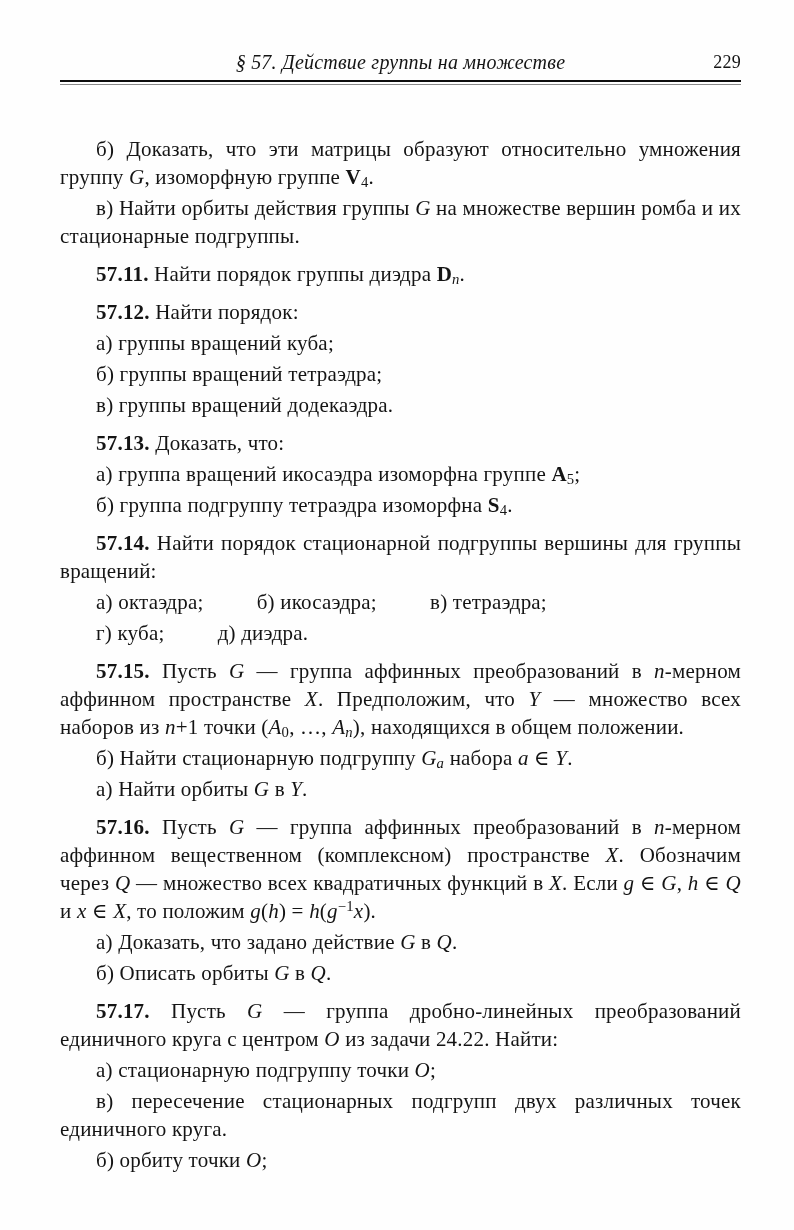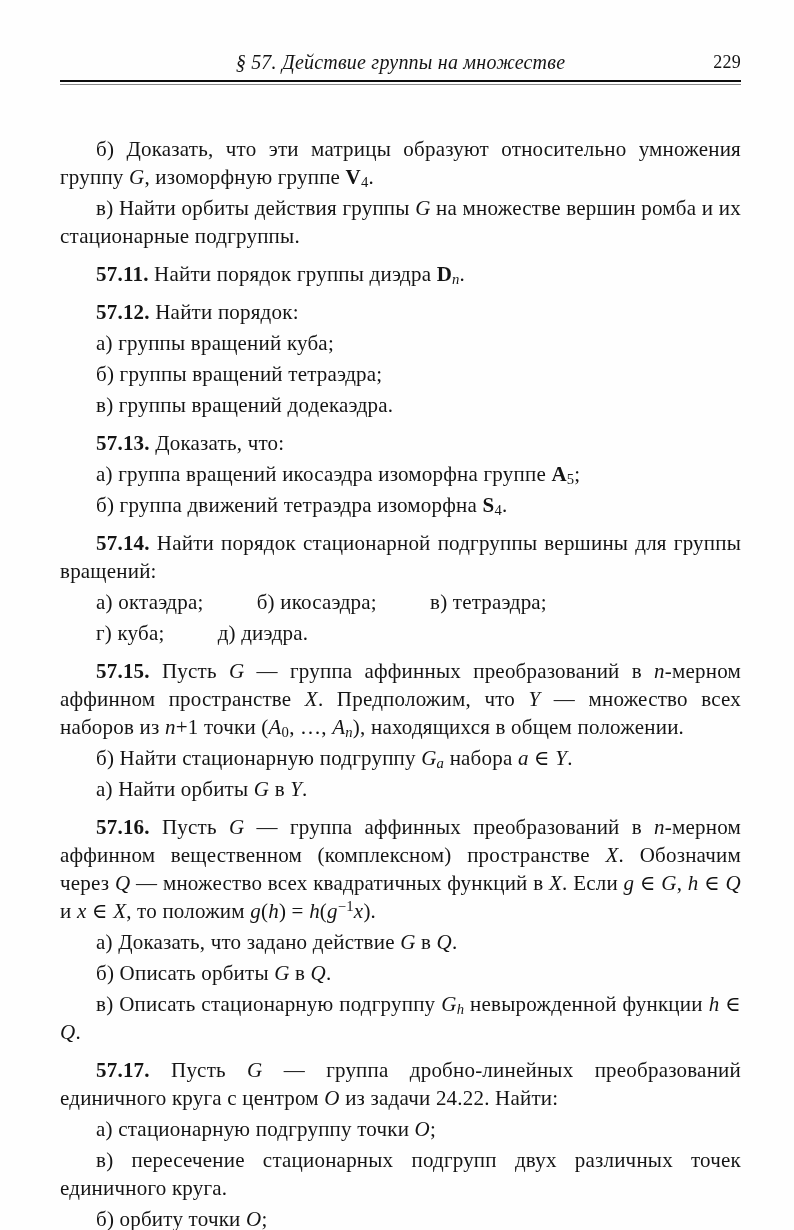--- a/index.html
+++ b/index.html
@@ -75,29 +75,28 @@
   <div class="body-text">
       <p class="para item"><span>б) Доказать, что эти матрицы образуют относительно умножения группу </span><span class="i">G</span><span>, изоморфную группе </span><span class="b">V</span><sub>4</sub><span>.</span></p>
       <p class="para item"><span>в) Найти орбиты действия группы </span><span class="i">G</span><span> на множестве вершин ромба и их стационарные подгруппы.</span></p>
       <p class="para problem"><span class="b">57.11.</span><span> Найти порядок группы диэдра </span><span class="b">D</span><sub class="i">n</sub><span>.</span></p>
       <p class="para problem"><span class="b">57.12.</span><span> Найти порядок:</span></p>
       <p class="para item"><span>а) группы вращений куба;</span></p>
       <p class="para item"><span>б) группы вращений тетраэдра;</span></p>
       <p class="para item"><span>в) группы вращений додекаэдра.</span></p>
       <p class="para problem"><span class="b">57.13.</span><span> Доказать, что:</span></p>
       <p class="para item"><span>а) группа вращений икосаэдра изоморфна группе </span><span class="b">A</span><sub>5</sub><span>;</span></p>
-      <p class="para item"><span>б) группа движений тетраэдра изоморфна </span><span class="b">S</span><sub>4</sub><span>.</span></p>
+      <p class="para item"><span>б) группа подгруппу тетраэдра изоморфна </span><span class="b">S</span><sub>4</sub><span>.</span></p>
       <p class="para problem"><span class="b">57.14.</span><span> Найти порядок стационарной подгруппы вершины для группы вращений:</span></p>
       <p class="para item"><span>а) октаэдра;   б) икосаэдра;   в) тетраэдра;</span></p>
       <p class="para item"><span>г) куба;   д) диэдра.</span></p>
       <p class="para problem"><span class="b">57.15.</span><span> Пусть </span><span class="i">G</span><span> — группа аффинных преобразований в </span><span class="i">n</span><span>-мерном аффинном пространстве </span><span class="i">X</span><span>. Предположим, что </span><span class="i">Y</span><span> — множество всех наборов из </span><span class="i">n</span><span>+1 точки (</span><span class="i">A</span><sub>0</sub><span>, …, </span><span class="i">A</span><sub class="i">n</sub><span>), находящихся в общем положении.</span></p>
       <p class="para item"><span>б) Найти стационарную подгруппу </span><span class="i">G</span><sub class="i">a</sub><span> набора </span><span class="i">a</span><span> ∈ </span><span class="i">Y</span><span>.</span></p>
       <p class="para item"><span>а) Найти орбиты </span><span class="i">G</span><span> в </span><span class="i">Y</span><span>.</span></p>
       <p class="para problem"><span class="b">57.16.</span><span> Пусть </span><span class="i">G</span><span> — группа аффинных преобразований в </span><span class="i">n</span><span>-мерном аффинном вещественном (комплексном) пространстве </span><span class="i">X</span><span>. Обозначим через </span><span class="i">Q</span><span> — множество всех квадратичных функций в </span><span class="i">X</span><span>. Если </span><span class="i">g</span><span> ∈ </span><span class="i">G</span><span>, </span><span class="i">h</span><span> ∈ </span><span class="i">Q</span><span> и </span><span class="i">x</span><span> ∈ </span><span class="i">X</span><span>, то положим </span><span class="i">g</span><span>(</span><span class="i">h</span><span>) = </span><span class="i">h</span><span>(</span><span class="i">g</span><sup>−1</sup><span class="i">x</span><span>).</span></p>
       <p class="para item"><span>а) Доказать, что задано действие </span><span class="i">G</span><span> в </span><span class="i">Q</span><span>.</span></p>
       <p class="para item"><span>б) Описать орбиты </span><span class="i">G</span><span> в </span><span class="i">Q</span><span>.</span></p>
-      <p class="para item"><span>в) Описать стационарную подгруппу </span><span class="i">G</span><sub class="i">h</sub><span> невырожденной функции </span><span class="i">h</span><span> ∈ </span><span class="i">Q</span><span>.</span></p>
       <p class="para problem"><span class="b">57.17.</span><span> Пусть </span><span class="i">G</span><span> — группа дробно-линейных преобразований единичного круга с центром </span><span class="i">O</span><span> из задачи 24.22. Найти:</span></p>
       <p class="para item"><span>а) стационарную подгруппу точки </span><span class="i">O</span><span>;</span></p>
       <p class="para item"><span>в) пересечение стационарных подгрупп двух различных точек единичного круга.</span></p>
       <p class="para item"><span>б) орбиту точки </span><span class="i">O</span><span>;</span></p>
     </div>
 </div>
 
 </body></html>

